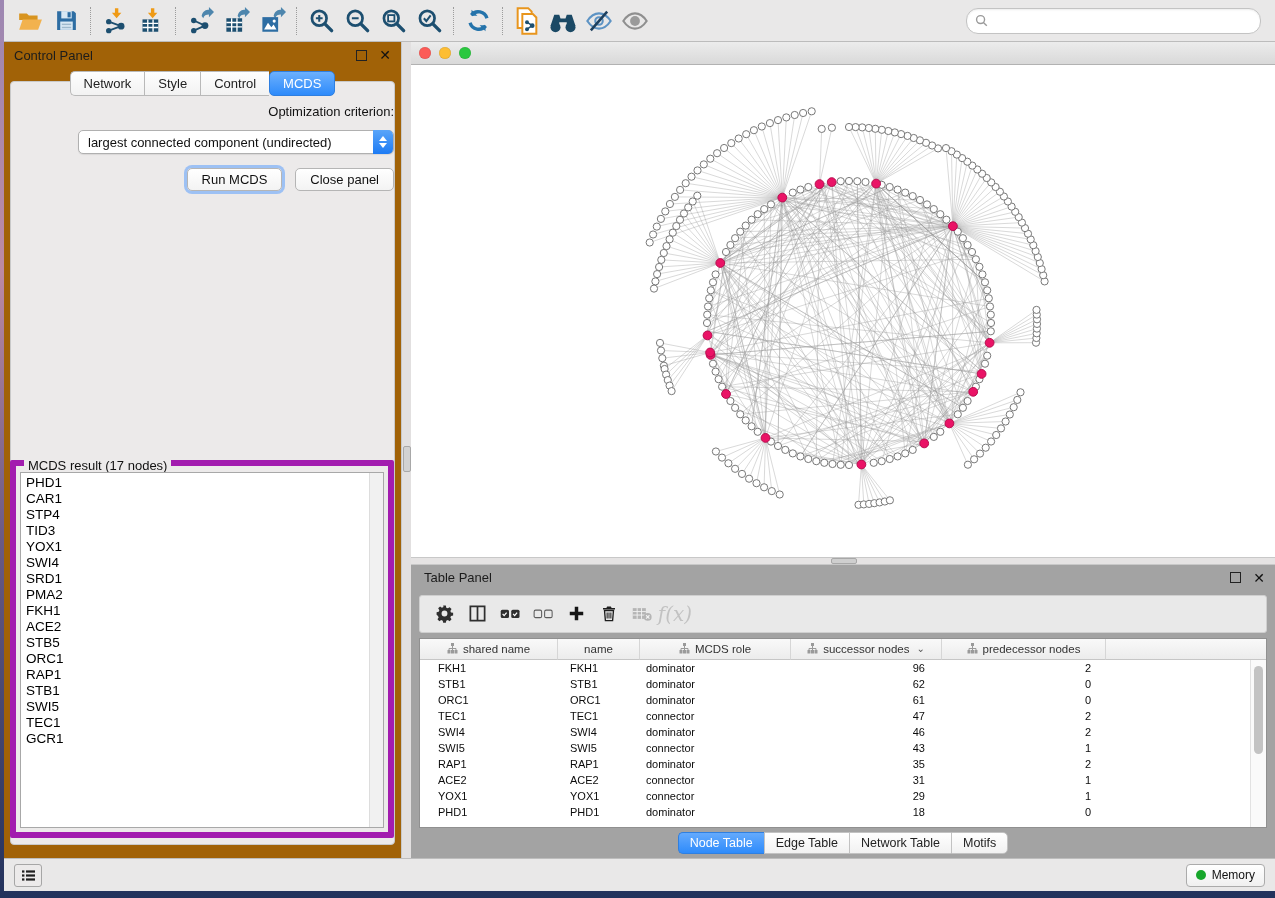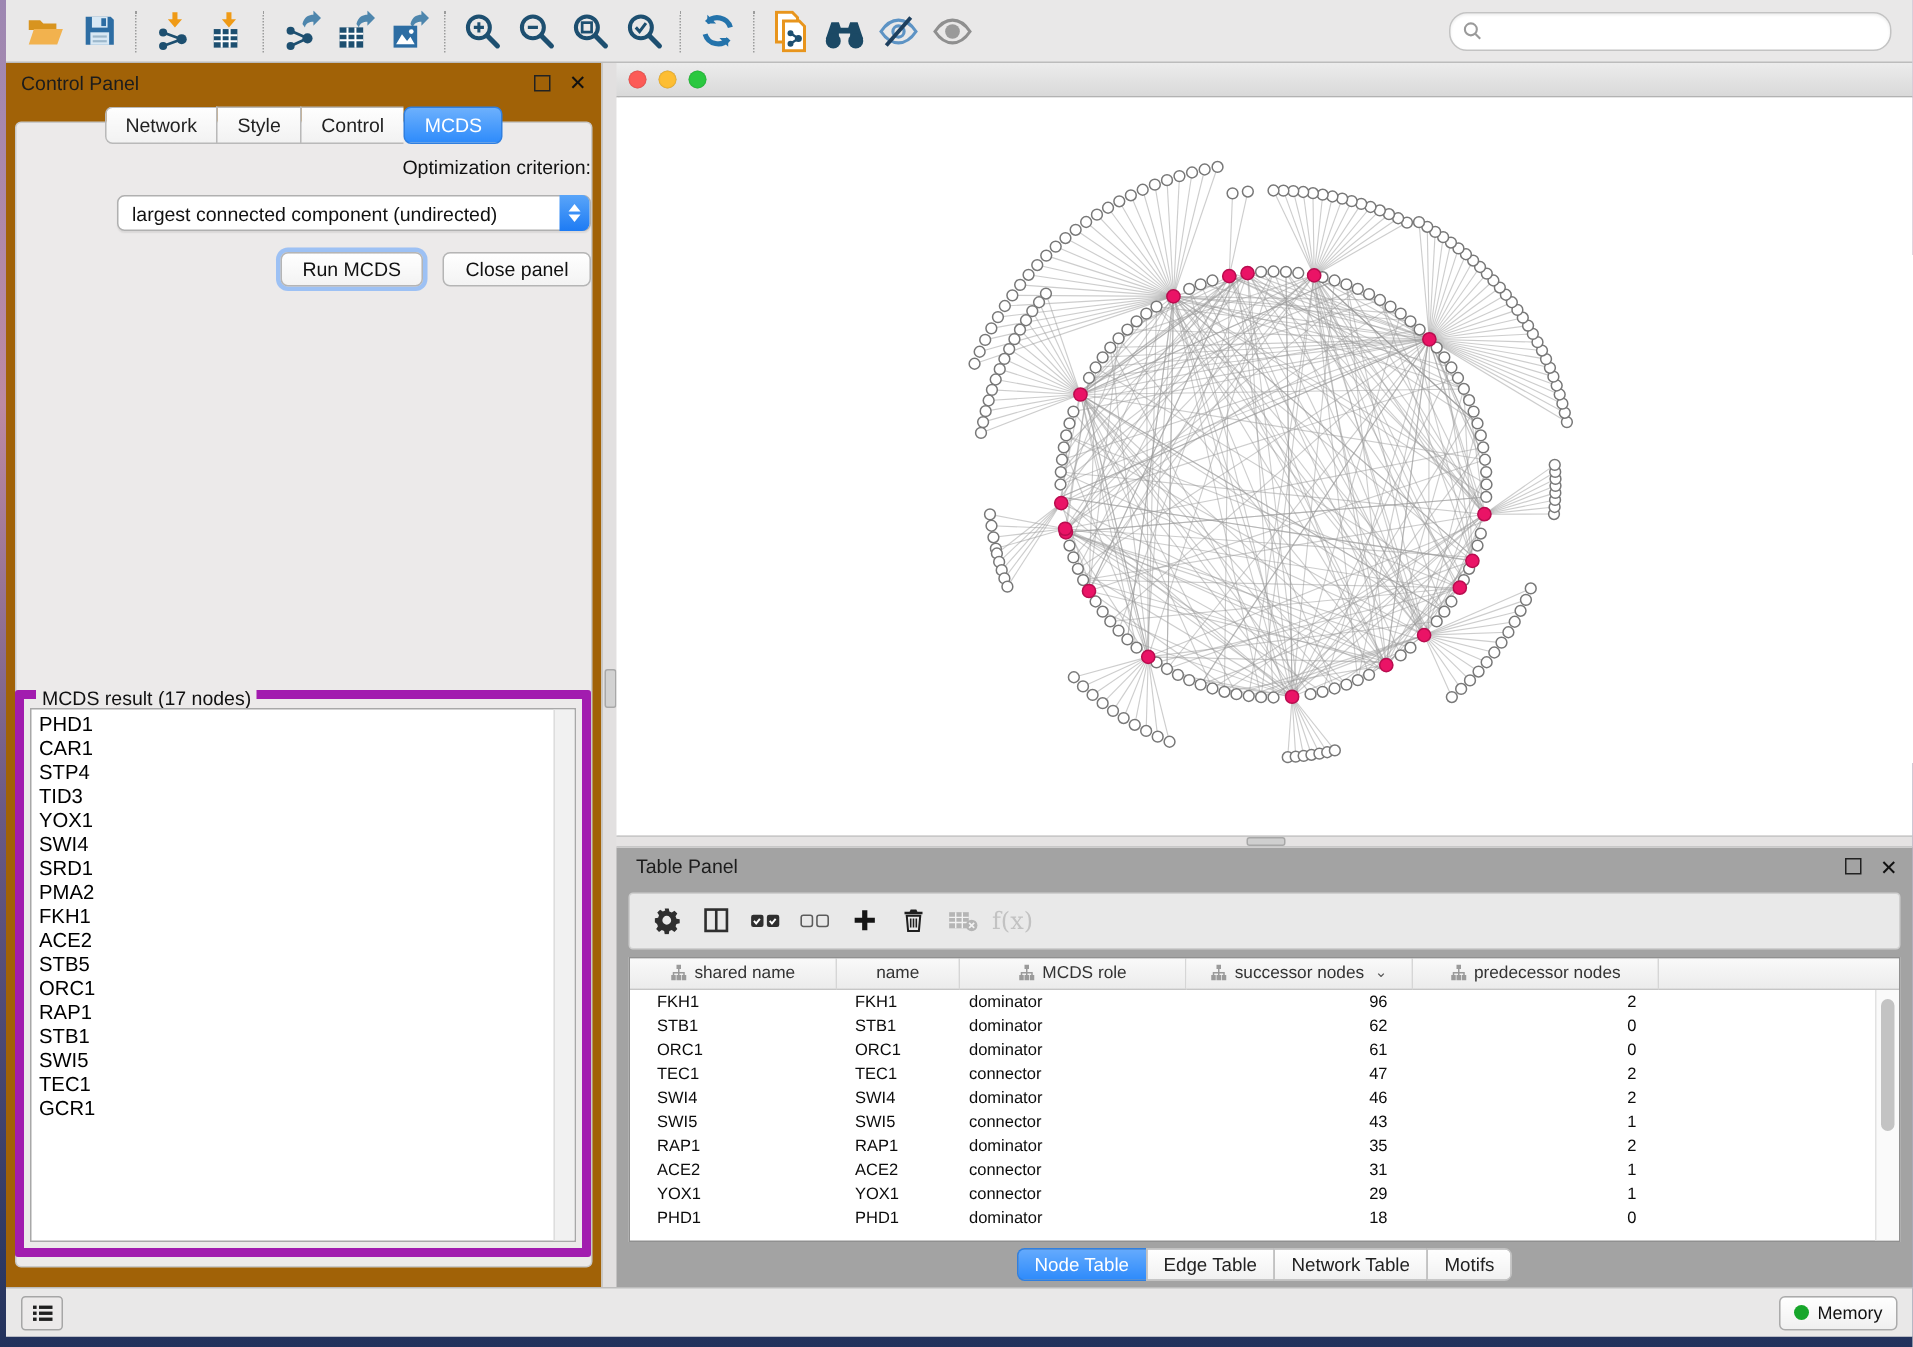--- a/index.html
+++ b/index.html
@@ -53,21 +53,21 @@
   #net-title{position:absolute;left:0;right:0;text-align:center;font-size:12.5px;font-weight:700;color:#2b2b2b;letter-spacing:-.2px;pointer-events:none;}
   #net-canvas{height:493px;background:#fff;position:relative;}
   #net-svg{position:absolute;inset:0;}
   #hsplit{height:6px;background:#e5e3e3;border-top:1px solid #c8c8c8;border-bottom:1px solid #c8c8c8;position:relative;}
   #hsplit .handle{position:absolute;left:50%;top:0;margin-left:-12px;width:24px;height:4px;background:#cfcfcf;border:1px solid #a8a8a8;border-radius:2px;cursor:row-resize;}
   
   #table-panel{flex:1;background:#a3a3a3;display:flex;flex-direction:column;}
   #tp-toolbar{margin:4px 8px 5px 8px;height:36px;background:#e9e9e9;border:1px solid #cfcfcf;border-radius:3px;display:flex;align-items:center;gap:11px;padding-left:13px;}
   .tpbtn{width:22px;height:22px;display:flex;align-items:center;justify-content:center;cursor:pointer;}
   .tpbtn.disabled{opacity:.42;cursor:default;}
-  .fx{font-family:"DejaVu Serif","Liberation Serif",serif;font-size:16px;color:#8d8d8d;}
+  .fx{font-family:"DejaVu Serif","Liberation Serif",serif;font-style:italic;font-size:20px;color:#8d8d8d;}
   #table-wrap{margin:0 8px;height:188px;background:#fff;border:1px solid #909090;position:relative;overflow:hidden;}
   #thead{display:flex;height:21px;}
   .th{box-sizing:border-box;background:linear-gradient(#f9f9f9,#ececec);border-right:1px solid #d6d6d6;border-bottom:1px solid #c6c6c6;display:flex;align-items:center;justify-content:center;font-size:11.5px;color:#333;gap:5px;cursor:pointer;}
   .th:last-child{flex:1;border-right:none;}
   .th .sort{font-size:10px;color:#555;margin-left:2px;}
   .tr{display:flex;height:16px;}
   .td{box-sizing:border-box;font-size:11px;color:#0c0c0c;line-height:16px;white-space:nowrap;overflow:hidden;cursor:default;}
   .th:nth-child(1),.td:nth-child(1){width:138px;}
   .th:nth-child(2),.td:nth-child(2){width:82px;}
   .th:nth-child(3),.td:nth-child(3){width:151px;}

